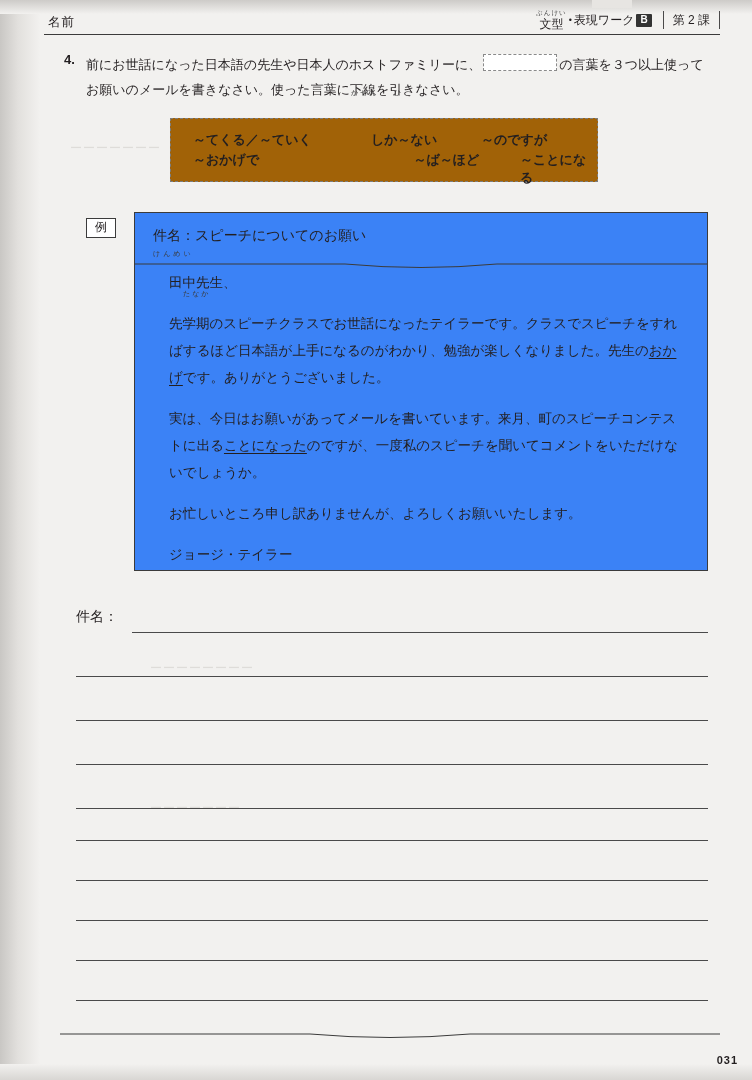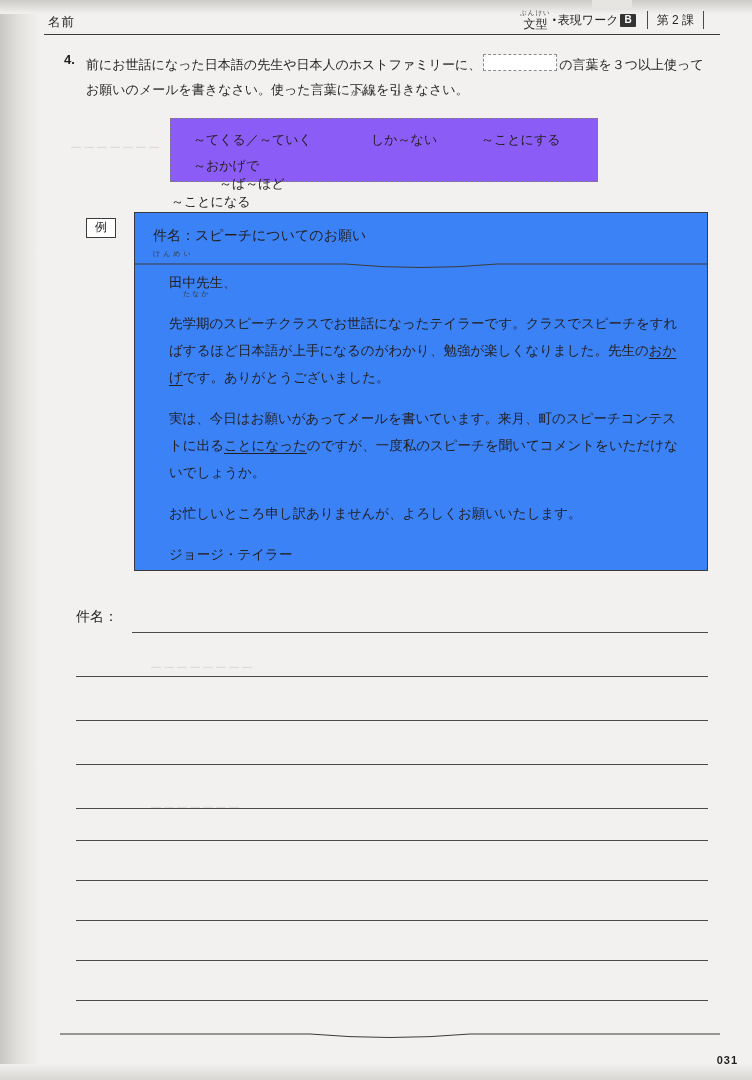--- a/index.html
+++ b/index.html
@@ -63,21 +63,21 @@
   }
   .name-label {
     position: absolute;
     left: 4px;
     top: 6px;
     font-size: 12.5px;
     letter-spacing: 1px;
   }
   .header-right {
     position: absolute;
-    right: 16px;
+    right: 0;
     top: 2px;
     display: flex;
     align-items: center;
     gap: 0px;
     font-size: 12px;
   }
   .header-right .seg {
     display: flex;
     align-items: center;
     padding: 0 9px;
@@ -148,31 +148,32 @@
   }
 
   
   .word-box {
     position: absolute;
     left: 170px;
     top: 118px;
     width: 426px;
     height: 62px;
     border: 1px dashed #7d7d7d;
-    background: #8b5cf6;
+    background: #a16207;
+    font-weight: bold;
   }
   .word-row {
     position: absolute;
     left: 0;
     width: 426px;
     font-size: 13px;
     display: flex;
   }
   .word-row.r1 { top: 12px; }
-  .word-row.r2 { top: 38px; flex-direction: column; }
+  .word-row.r2 { top: 32px; }
   .word-row span { display: inline-block; }
 
   
   .rei-label {
     position: absolute;
     left: 86px;
     top: 218px;
     width: 28px;
     height: 18px;
     border: 1px solid #3b3b3b;
@@ -314,21 +315,21 @@
     <span>前にお世話になった日本語の先生や日本人のホストファミリーに、</span><span class="inline-blank"></span><span>の言葉を３つ以上使って</span><br>
     <span>お願いのメールを書きなさい。使った言葉に下線を引きなさい。</span>
   </div>
   <div class="ruby-small" style="left:351px; top:88px;">かせん</div>
   <div class="ruby-small" style="left:394px; top:88px;">ひ</div>
 
   <div class="word-box">
     <div class="word-row r1">
       <span style="width:178px; padding-left:22px;">～てくる／～ていく</span>
       <span style="width:110px;">しか～ない</span>
-      <span>～ことにする</span>
+      <span>～のですが</span>
     </div>
     <div class="word-row r2">
       <span style="width:178px; padding-left:22px;">～おかげで</span>
       <span style="width:110px;margin-left:48px;">～ば～ほど</span>
       <span>～ことになる</span>
     </div>
   </div>
 
   <div class="rei-label">例</div>
 

